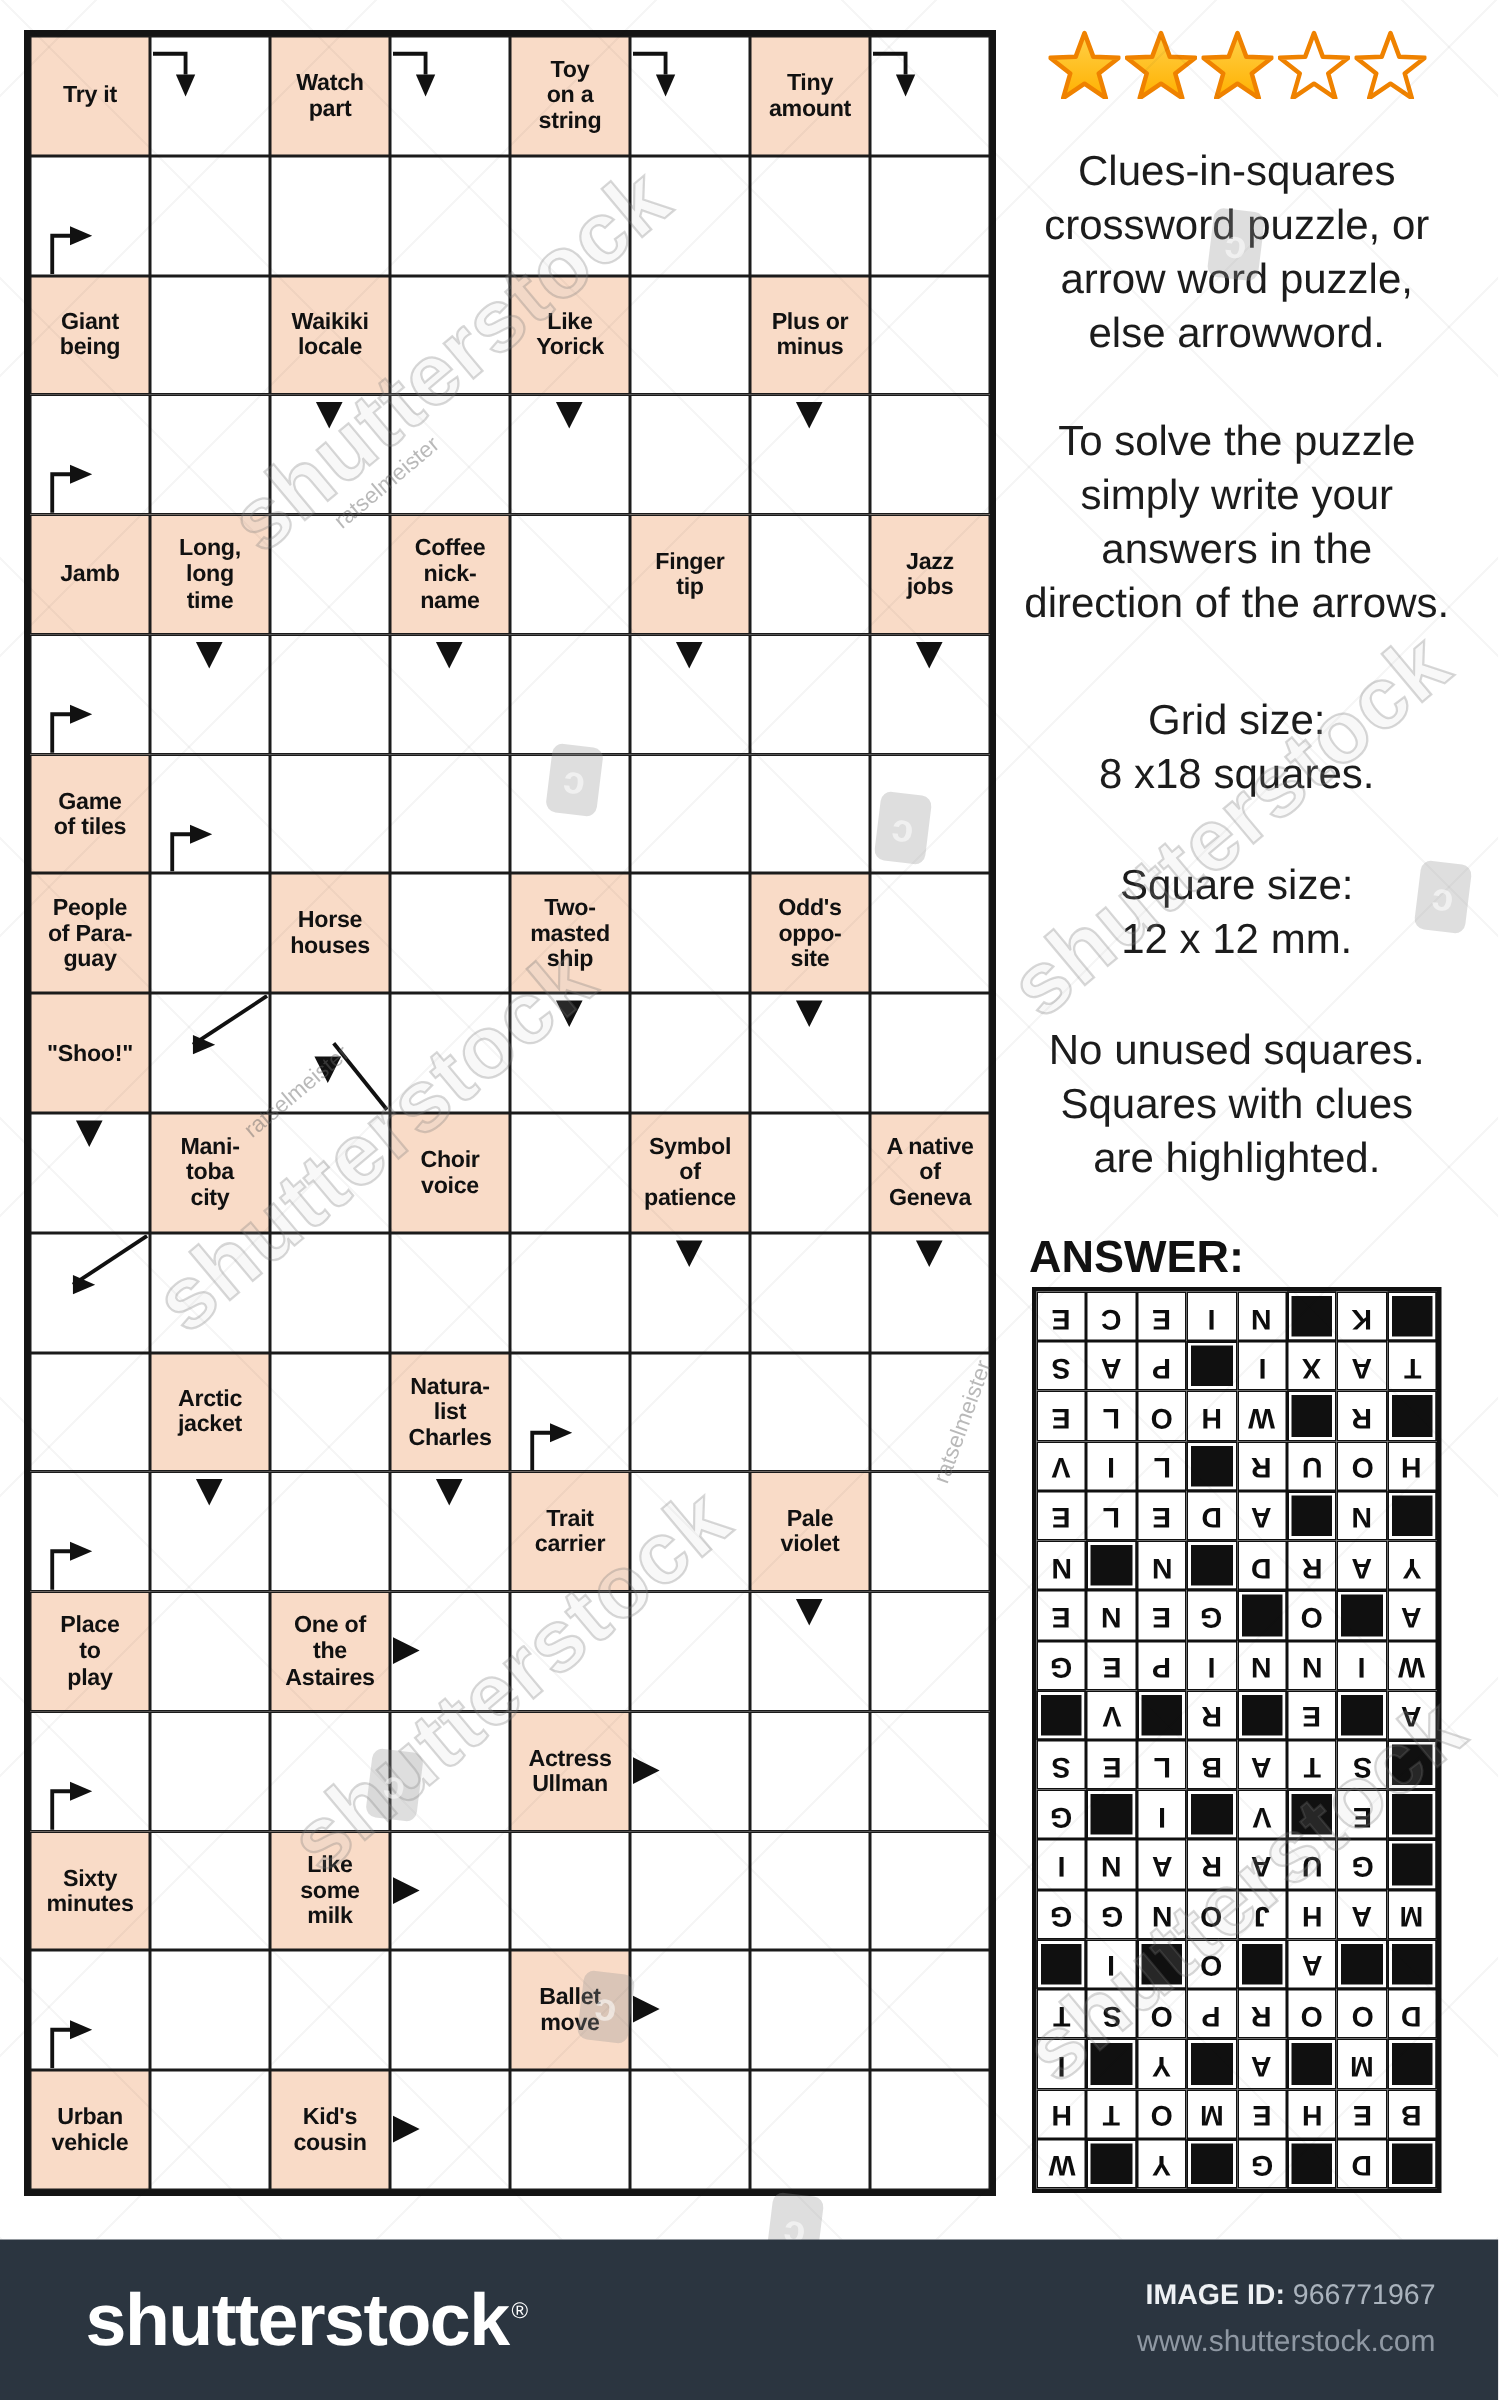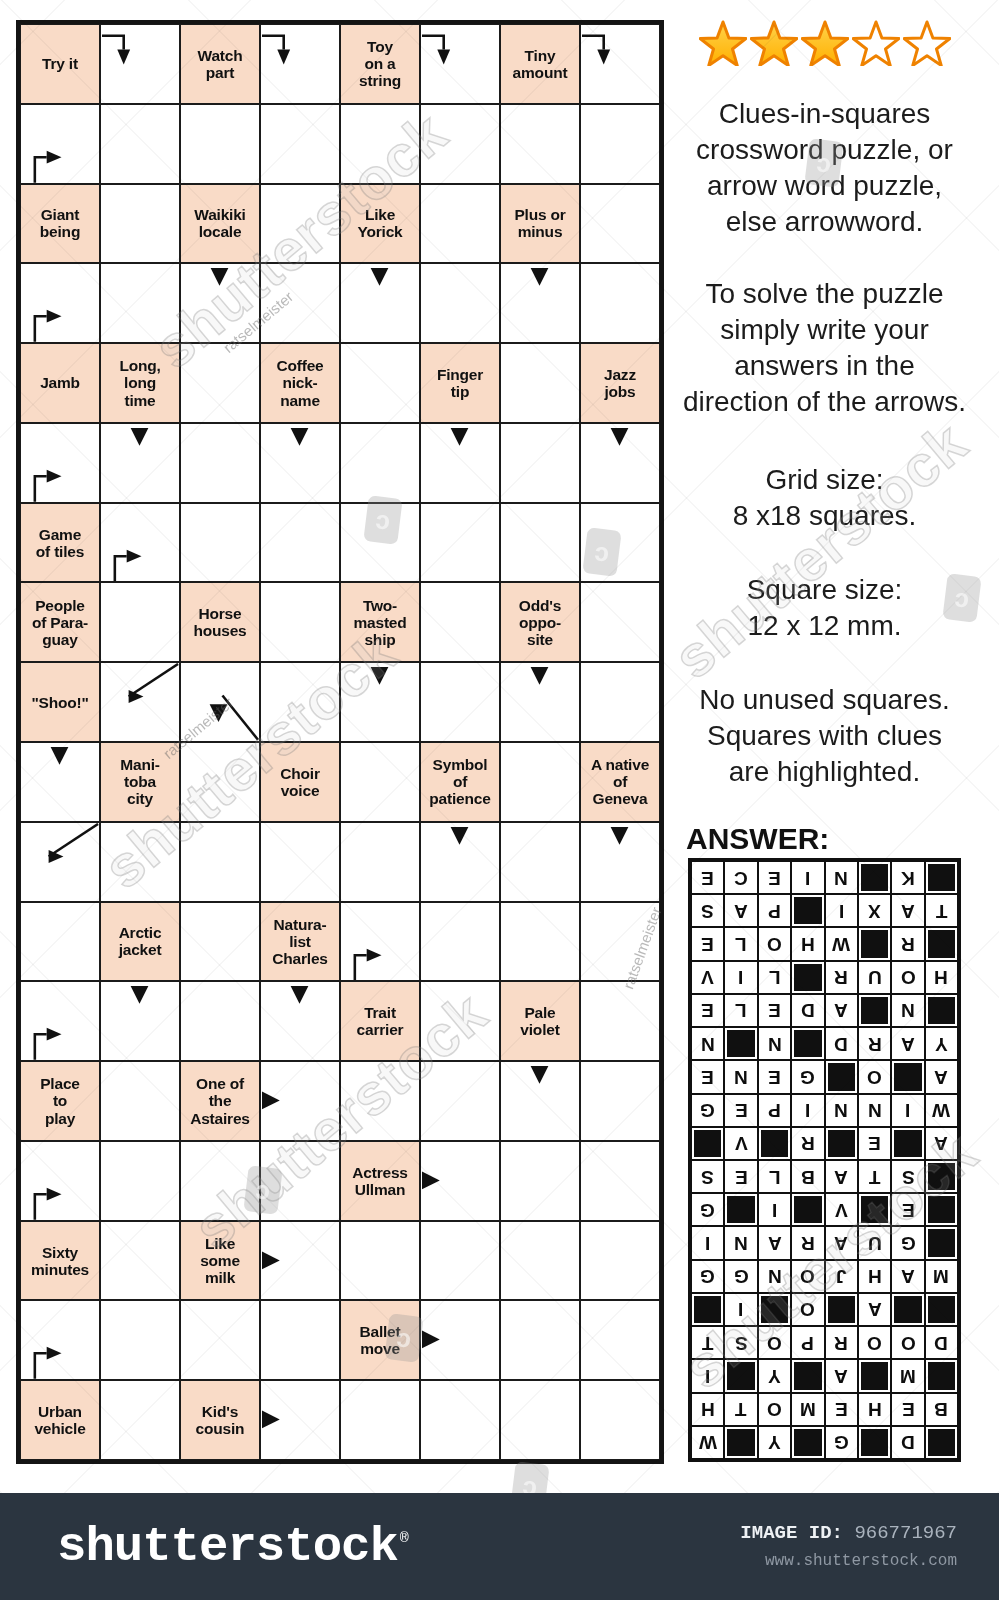--- a/index.html
+++ b/index.html
@@ -51,21 +51,21 @@
     color:rgba(255,255,255,0.55);font-weight:bold;font-size:26px;pointer-events:none;}
 
   
   .footer{position:absolute;left:0;top:1493px;width:999px;height:107px;background:#2b3540;
           display:flex;align-items:center;justify-content:space-between;padding:0 42px 0 57px;}
   .logo{font-size:49px;font-weight:bold;color:#fff;letter-spacing:-1px;}
   .logo sup{font-size:15px;font-weight:normal;margin-left:2px;}
   .fright{text-align:right;line-height:1.55;}
   .fid{font-size:19px;color:#aab3bd;}
   .fid b{color:#eef1f4;font-weight:bold;}
-  .furl{font-size:16px;color:#8f98a3;}
+  .furl{font-size:20px;color:#8f98a3;}
 </style>
 </head>
 <body>
 
 <div class="stage">
 
   <div class="pgrid">
       <div class="pcell hl" style="background: rgb(249, 219, 199);">
         <span class="clue">Try it</span>
       </div>
@@ -891,21 +891,21 @@
   <div class="wm-maker" style="left:198px;top:728px">ratselmeister</div>
   <div class="wm-maker" style="left:642px;top:948px;transform:translate(-50%,-50%) rotate(-70deg)">ratselmeister</div>
   <div class="wm-blob" style="left:366px;top:497px">ɔ</div>
   <div class="wm-blob" style="left:585px;top:529px">ɔ</div>
   <div class="wm-blob" style="left:807px;top:140px">ɔ</div>
   <div class="wm-blob" style="left:246px;top:1167px">ɔ</div>
   <div class="wm-blob" style="left:387px;top:1315px">ɔ</div>
   <div class="wm-blob" style="left:513px;top:1463px">ɔ</div>
   <div class="wm-blob" style="left:945px;top:575px">ɔ</div>
 
-  <div class="footer" style="background: rgb(43, 53, 64); font-family: Liberation Mono, monospace;">
+  <div class="footer" style="background: rgb(43, 53, 64);">
     <div class="logo">
       <span>shutterstock</span><sup>®</sup>
     </div>
     <div class="fright">
       <div class="fid"><b>IMAGE ID:</b> <span>966771967</span></div>
       <div class="furl">www.shutterstock.com</div>
     </div>
   </div>
 
   <svg width="0" height="0" style="position:absolute">

